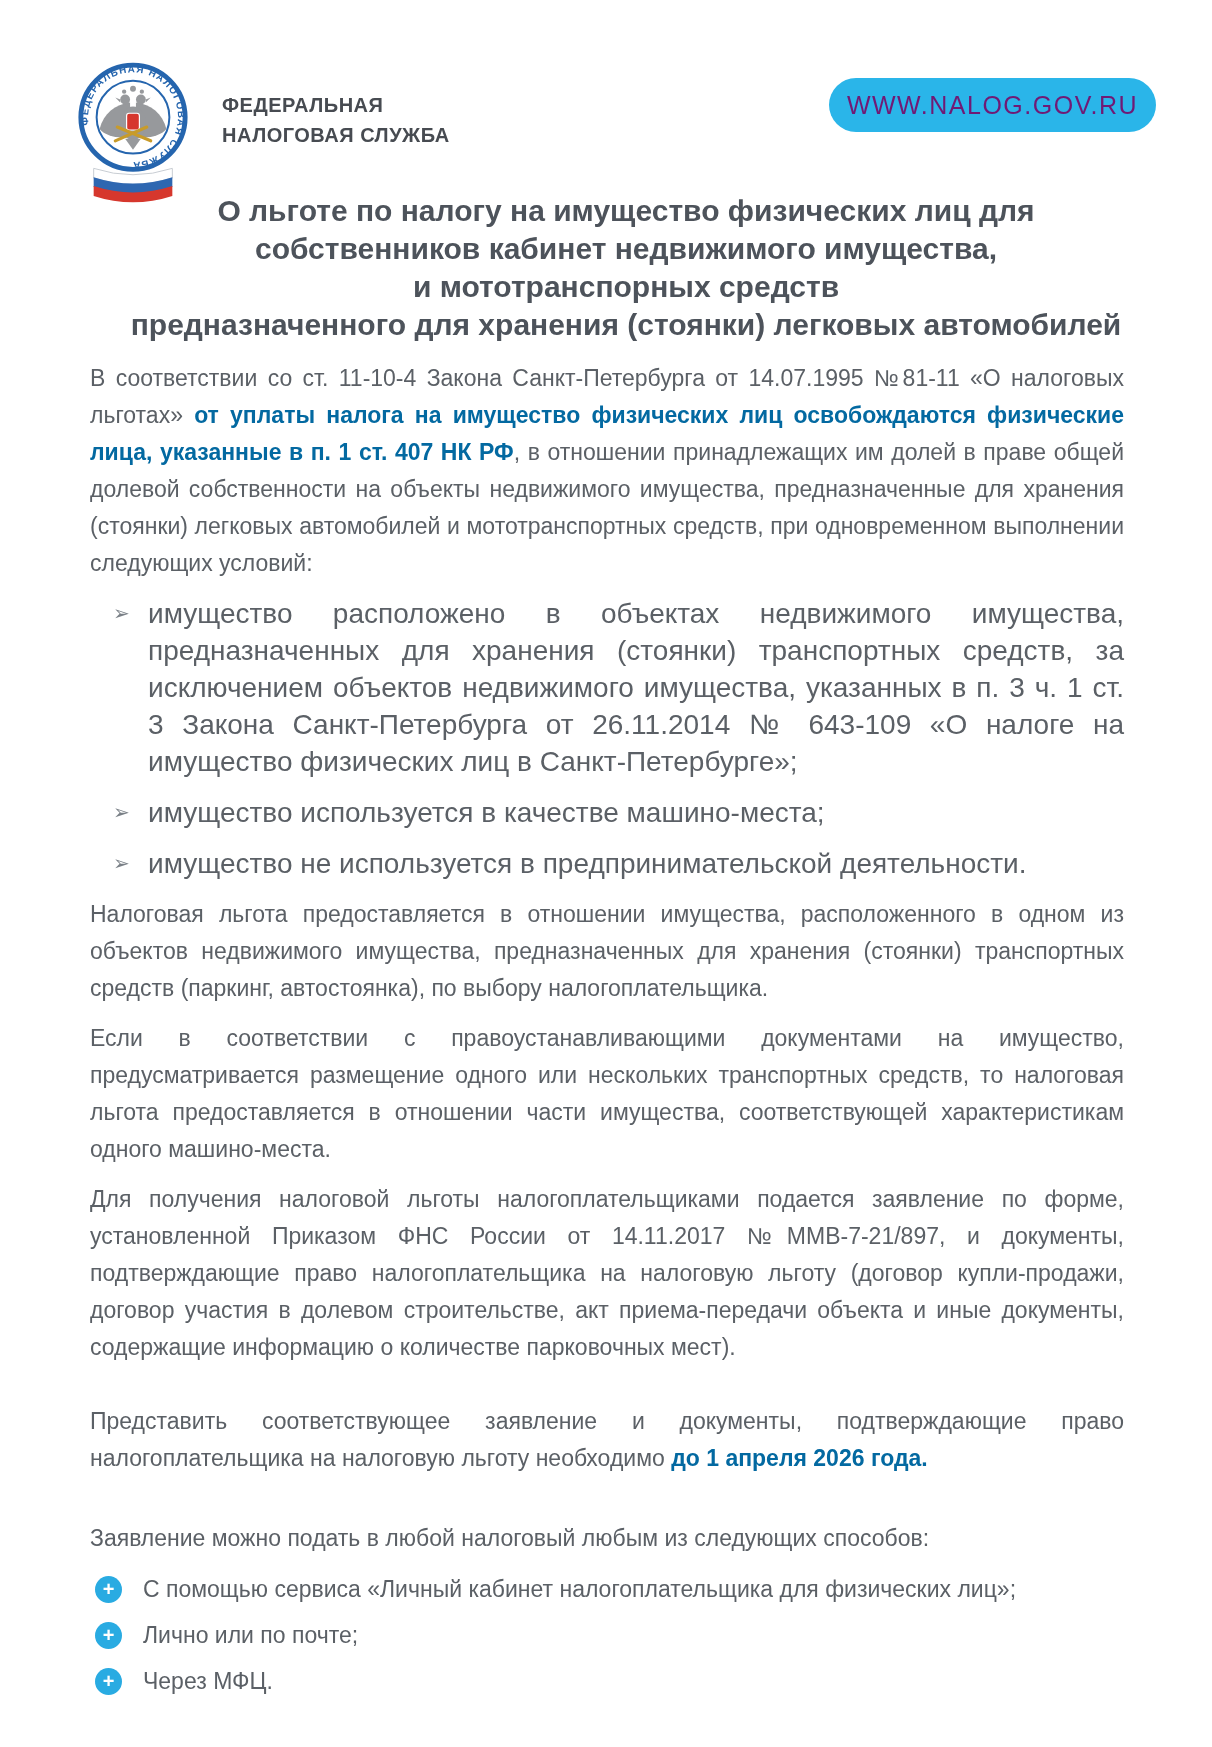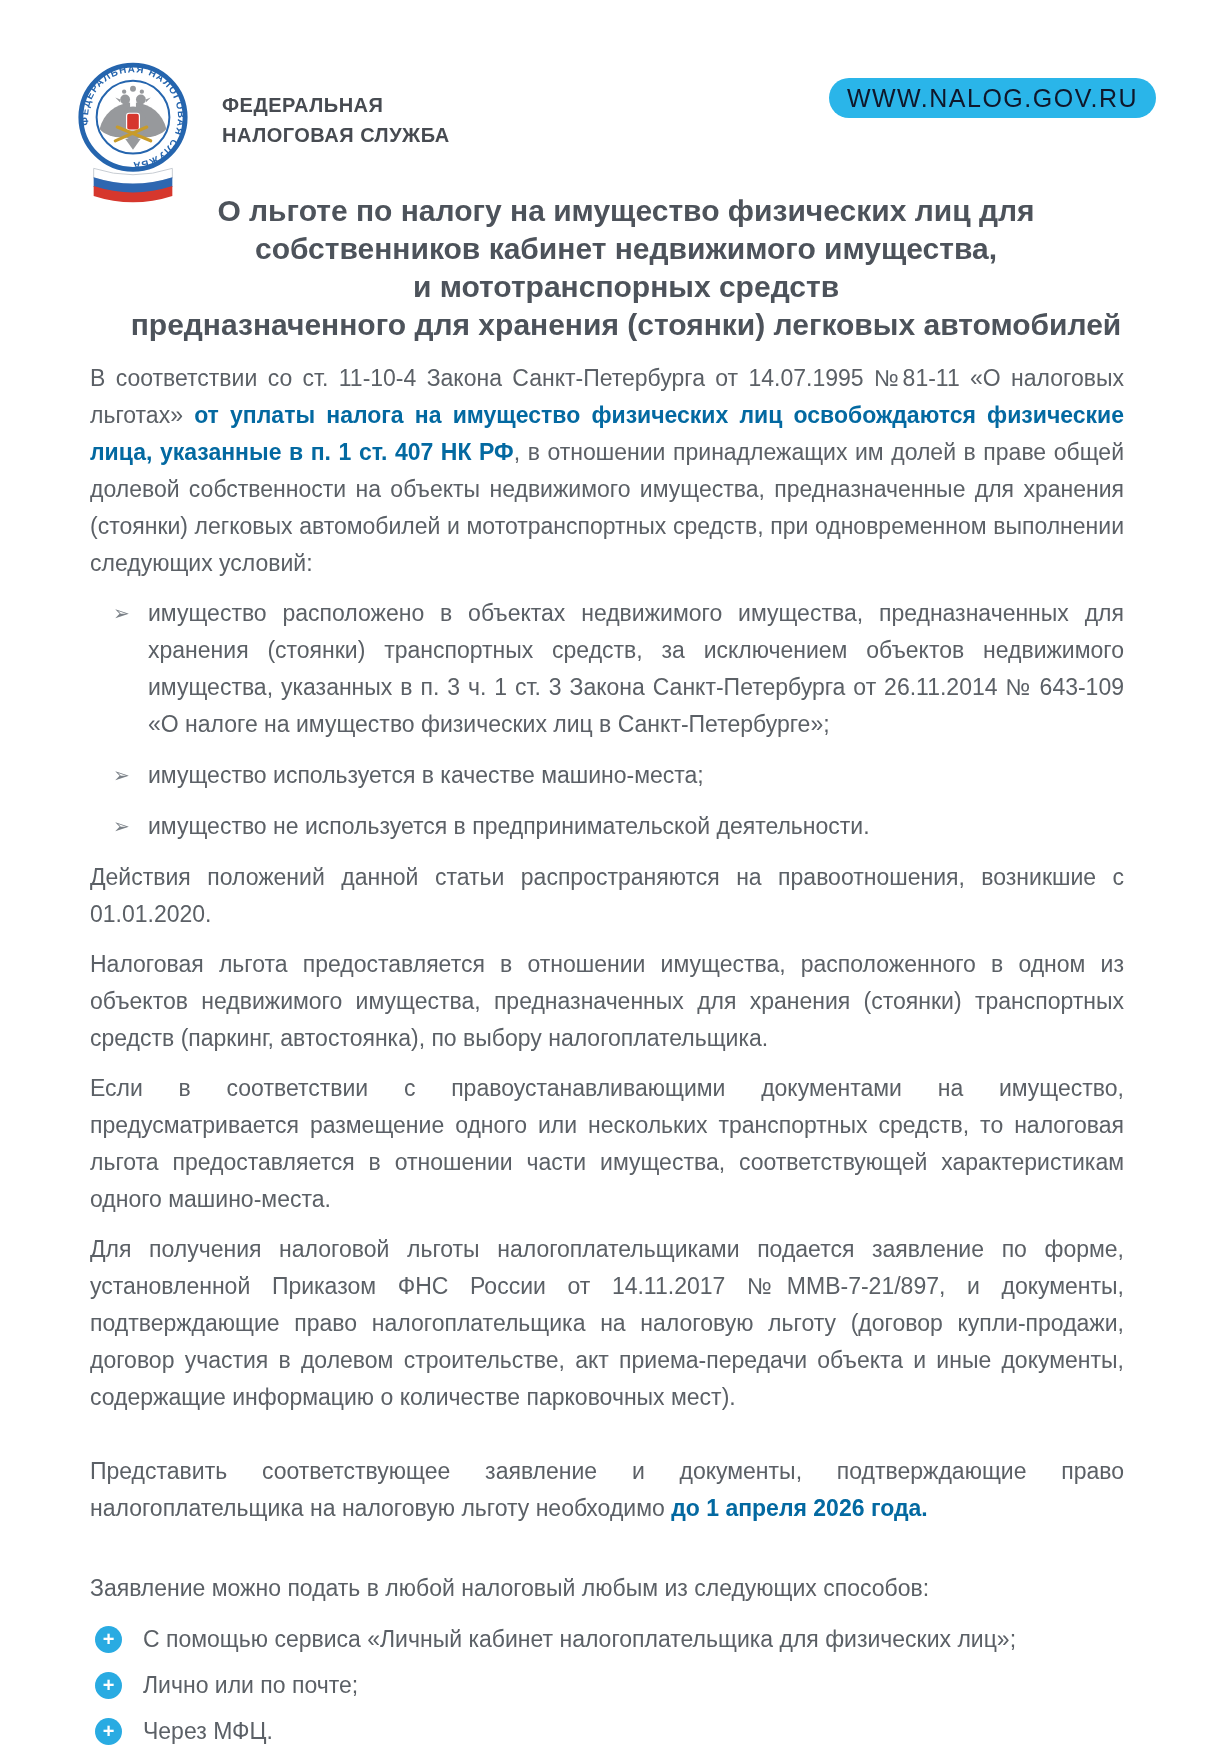--- a/index.html
+++ b/index.html
@@ -28,24 +28,24 @@
     line-height:30px;
     letter-spacing:.5px;
     color:#474b51;
     text-transform:uppercase;
     white-space:nowrap;
   }
   .site-pill {
     margin-left:auto;
     margin-top:22px;
     width:327px;
-    height:40px;
+    height:54px;
     border-radius:27px;
     background:#2AB5E9;
-    color:#0f172a;
+    color:#701a75;
     font-size:25px;
     letter-spacing:1.5px;
     display:flex;
     align-items:center;
     justify-content:center;
     white-space:nowrap;
     cursor:pointer;
   }
   
   .doc-title {
@@ -72,21 +72,21 @@
   .cond-item { display:flex; margin-bottom:14px; }
   .cond-marker {
     flex:0 0 58px;
     padding-left:23px;
     font-size:20px;
     color:#7a8087;
     line-height:37px;
   }
   .cond-text {
     flex:1;
-    font-size:23px;
+    font-size:28px;
     line-height:37px;
     text-align:justify;
     color:#5b6066;
   }
   .spacer-lg { height:24px; }
   .spacer-xl { height:30px; }
   .methods { margin-top:4px; }
   .method-item { display:flex; align-items:flex-start; margin-bottom:7px; }
   .plus-badge {
     flex:0 0 auto;
@@ -174,21 +174,20 @@
       <div class="cond-item">
         <div class="cond-marker">➢</div>
         <div class="cond-text">имущество используется в качестве машино-места;</div>
       </div>
       <div class="cond-item">
         <div class="cond-marker">➢</div>
         <div class="cond-text">имущество не используется в предпринимательской деятельности.</div>
       </div>
     </div>
 
-    <p>Действия положений данной статьи распространяются на правоотношения, возникшие с 01.01.2020.</p>
     <p>Налоговая льгота предоставляется в отношении имущества, расположенного в одном из объектов недвижимого имущества, предназначенных для хранения (стоянки) транспортных средств (паркинг, автостоянка), по выбору налогоплательщика.</p>
     <p>Если в соответствии с правоустанавливающими документами на имущество, предусматривается размещение одного или нескольких транспортных средств, то налоговая льгота предоставляется в отношении части имущества, соответствующей характеристикам одного машино-места.</p>
     <p>Для получения налоговой льготы налогоплательщиками подается заявление по форме, установленной Приказом ФНС России от 14.11.2017 №ММВ-7-21/897, и документы, подтверждающие право налогоплательщика на налоговую льготу (договор купли-продажи, договор участия в долевом строительстве, акт приема-передачи объекта и иные документы, содержащие информацию о количестве парковочных мест).</p>
 
     <div class="spacer-lg"></div>
 
     <p><span>Представить соответствующее заявление и документы, подтверждающие право налогоплательщика на налоговую льготу необходимо </span><b>до 1 апреля 2026 года.</b></p>
 
     <div class="spacer-xl"></div>
 

